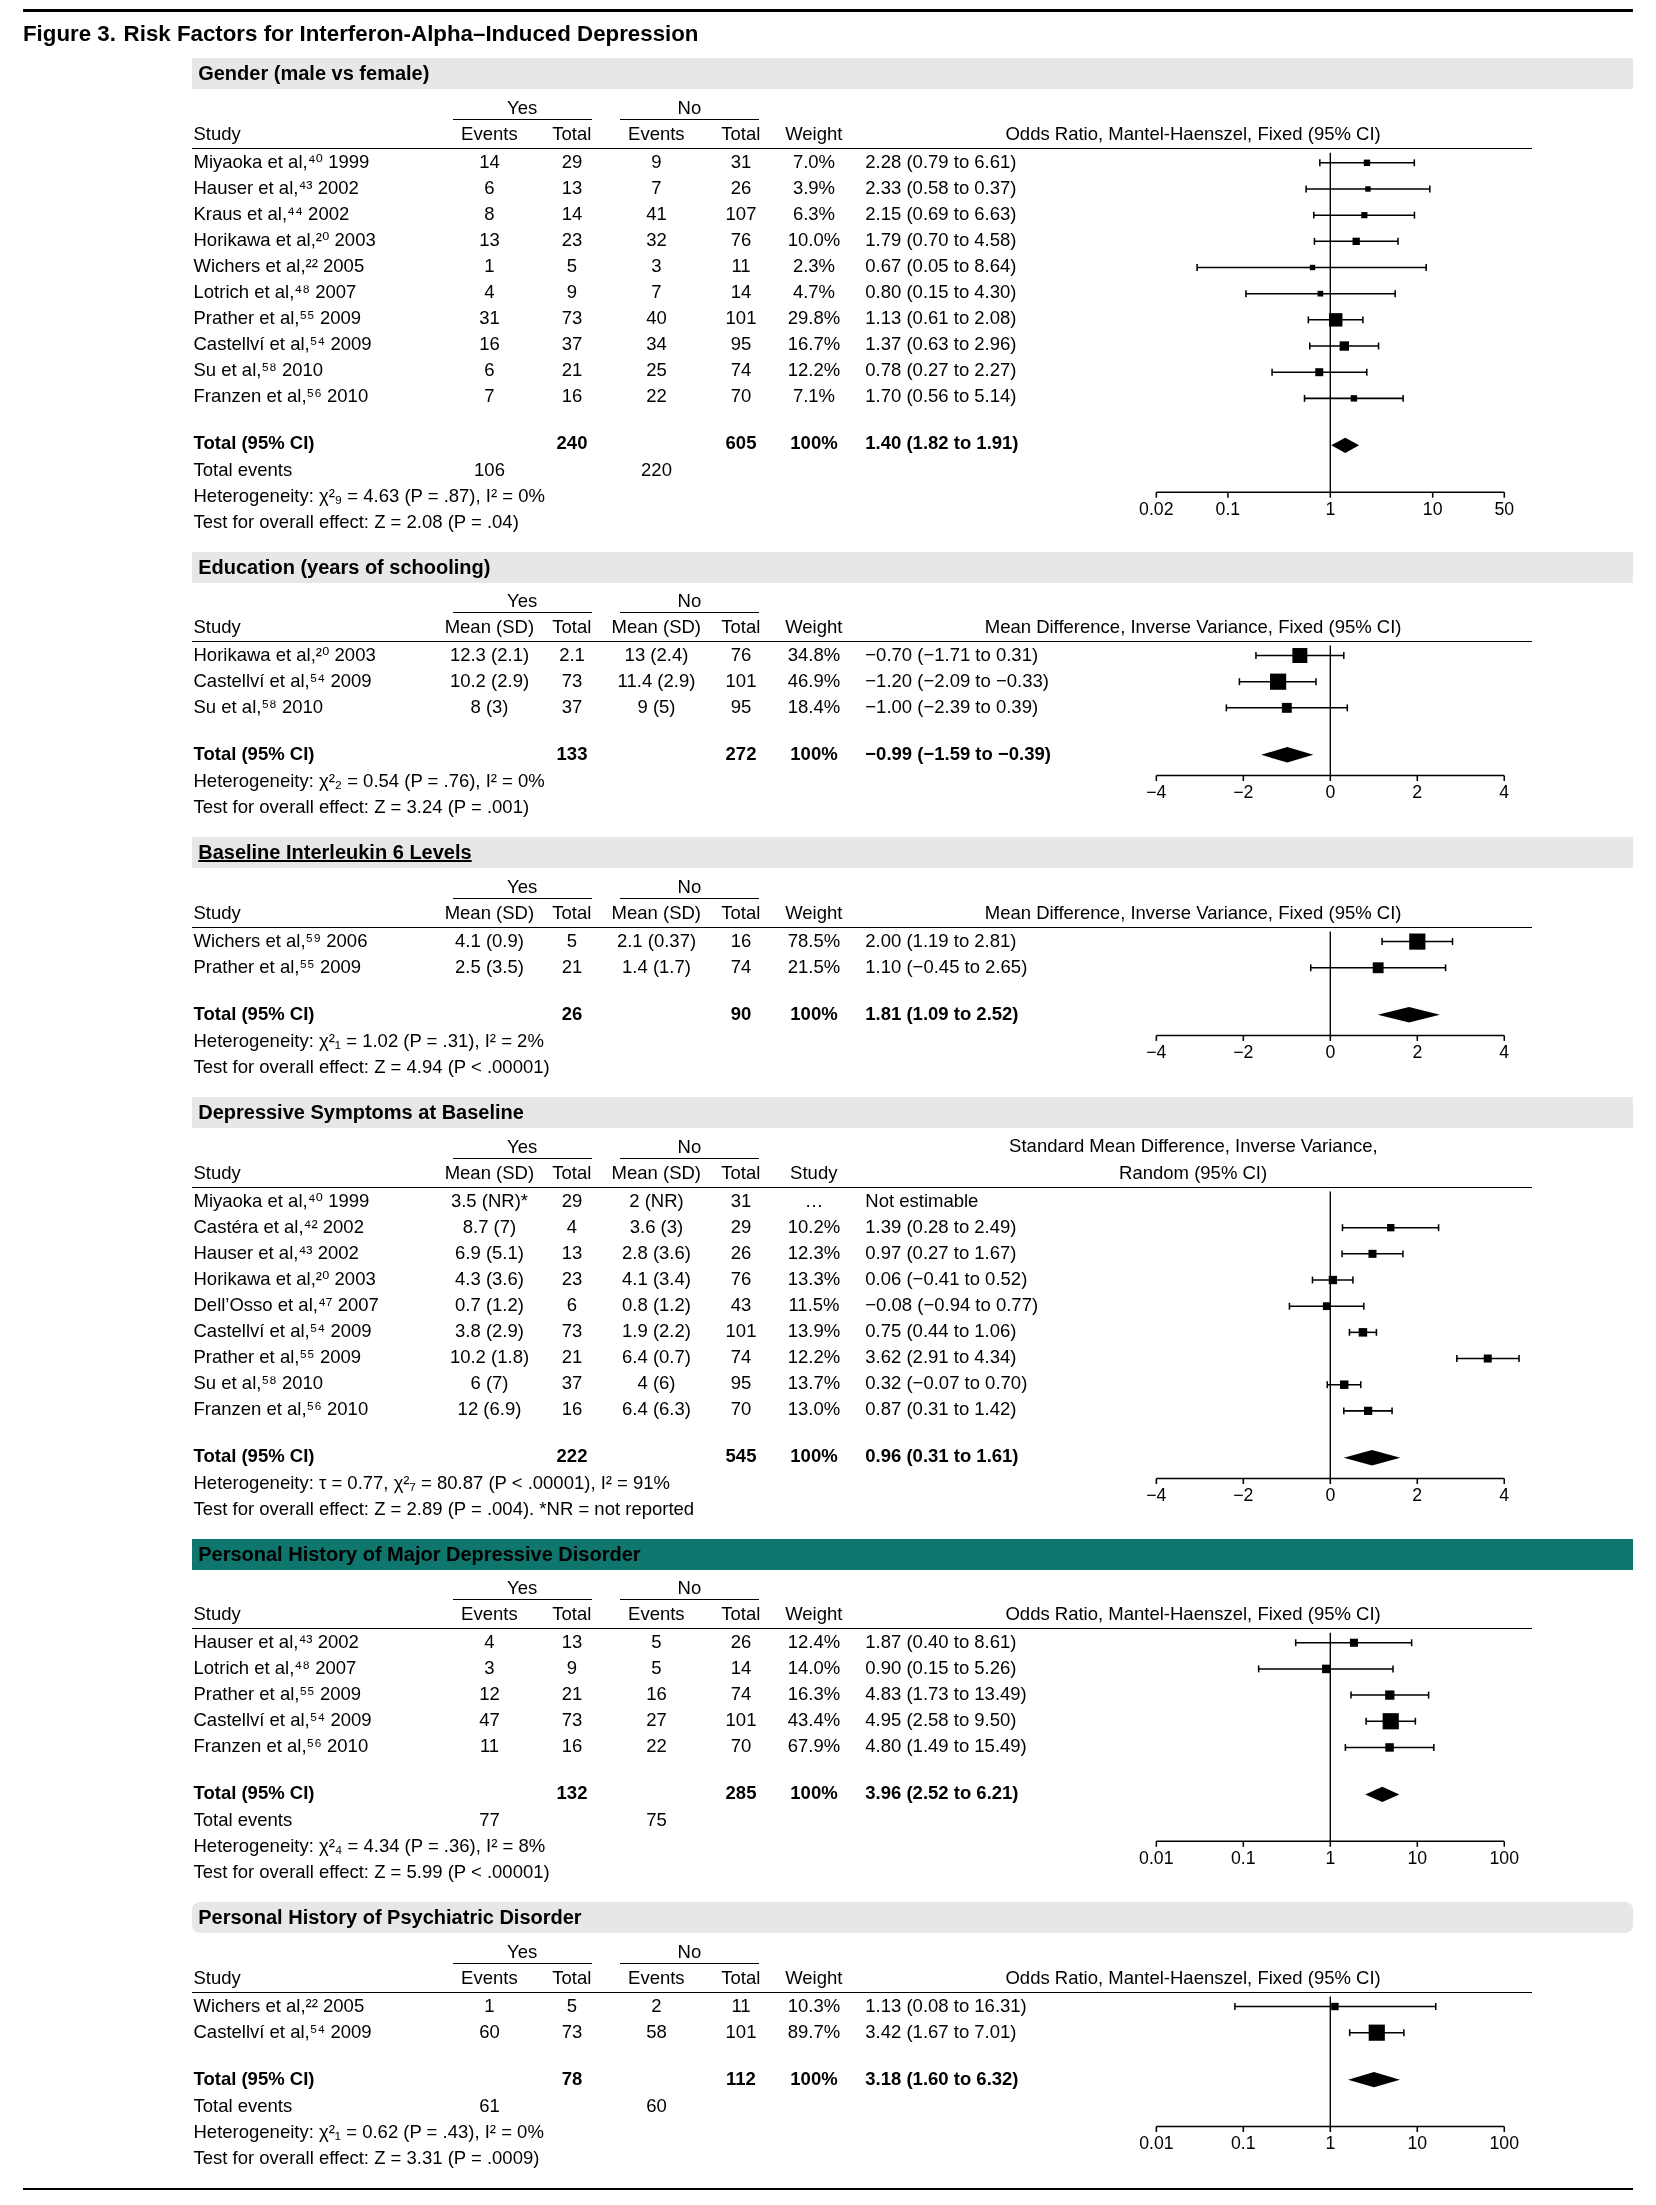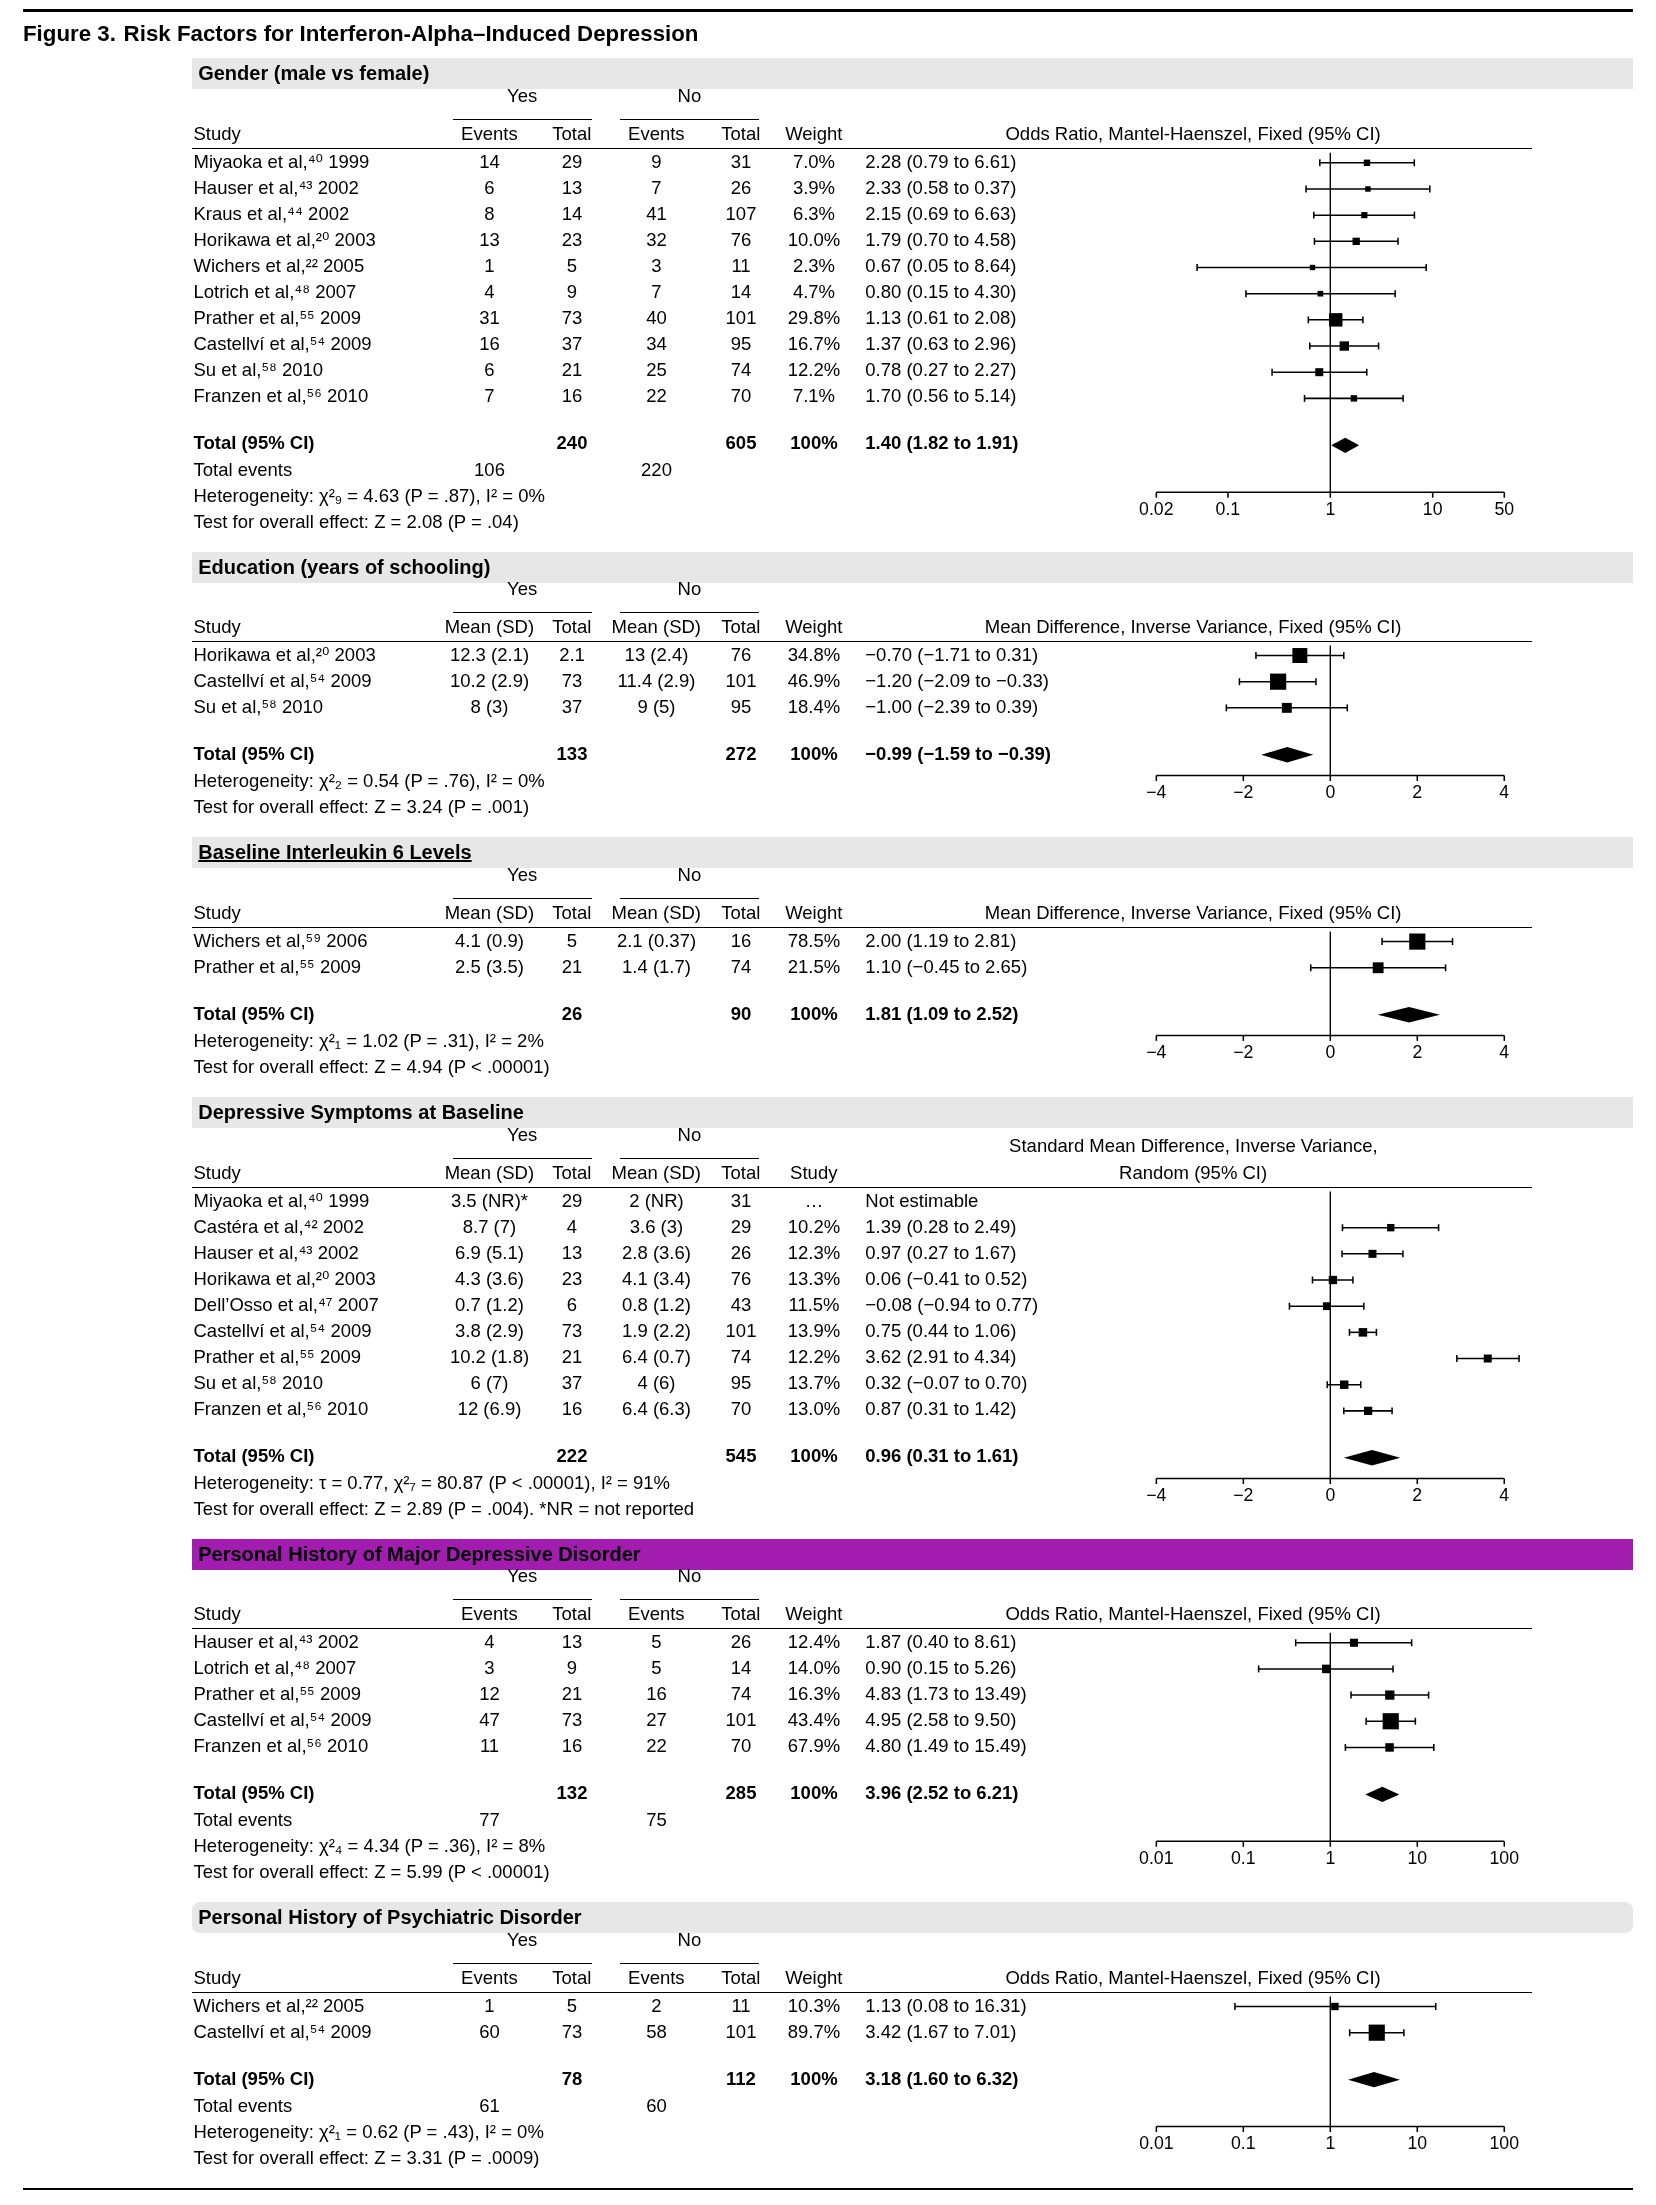--- a/index.html
+++ b/index.html
@@ -21,21 +21,21 @@
   .c-study{width:246px;white-space:nowrap;padding-left:1.5px}
   .c-v{width:100px;text-align:center;white-space:nowrap}
   .c-v2{width:104px}
   .c-t{width:65px;text-align:center;white-space:nowrap}
   .c-wt{width:81px;text-align:center;white-space:nowrap}
   .c-eff{width:270px;padding-left:10.8px;white-space:nowrap}
   .c-effhead{width:678px;text-align:center;white-space:nowrap}
   .c-wide{width:932px;white-space:nowrap;padding-left:1.5px}
   .gspan{width:166px;height:100%;display:flex;align-items:flex-end;justify-content:center}
   .g2{width:169px}
-  .glabel{width:139px;text-align:center;border-bottom:1.5px solid #000;padding-bottom:12px}
+  .glabel{width:139px;text-align:center;border-bottom:1.5px solid #000;padding-bottom:0}
   .plot-svg{position:absolute;left:932px;top:0;pointer-events:none}
   .plot-svg text{font-family:"Liberation Sans","DejaVu Sans",sans-serif}
   .bottom-rule{border-top:2.3px solid #000;margin-top:3.1px}
 </style>
 </head>
 <body>
 
 <div class="figure">
   <div class="top-rule"></div>
   <div class="fig-title">
@@ -574,21 +574,21 @@
             <line x1="268" y1="449" x2="268" y2="456" stroke="#000000" stroke-width="2"></line>
             <text x="268" y="462" text-anchor="middle" dominant-baseline="hanging" font-size="23" fill="#000000">0</text>
             <line x1="381" y1="449" x2="381" y2="456" stroke="#000000" stroke-width="2"></line>
             <text x="381" y="462" text-anchor="middle" dominant-baseline="hanging" font-size="23" fill="#000000">2</text>
             <line x1="494" y1="449" x2="494" y2="456" stroke="#000000" stroke-width="2"></line>
             <text x="494" y="462" text-anchor="middle" dominant-baseline="hanging" font-size="23" fill="#000000">4</text>
           </svg>
         </div>
       </section>
       <section class="panel">
-        <div class="panel-header" style="background-color: #a21caf;"><span>Personal History of Major Depressive Disorder</span></div>
+        <div class="panel-header" style="background-color: #0f766e;"><span>Personal History of Major Depressive Disorder</span></div>
         <div class="panel-body">
           <div class="row group-row">
             <span class="c-study"></span>
             <span class="gspan">
               <span class="glabel">Yes</span>
             </span>
             <span class="gspan g2">
               <span class="glabel">No</span>
             </span>
             <span class="c-wt"></span>

